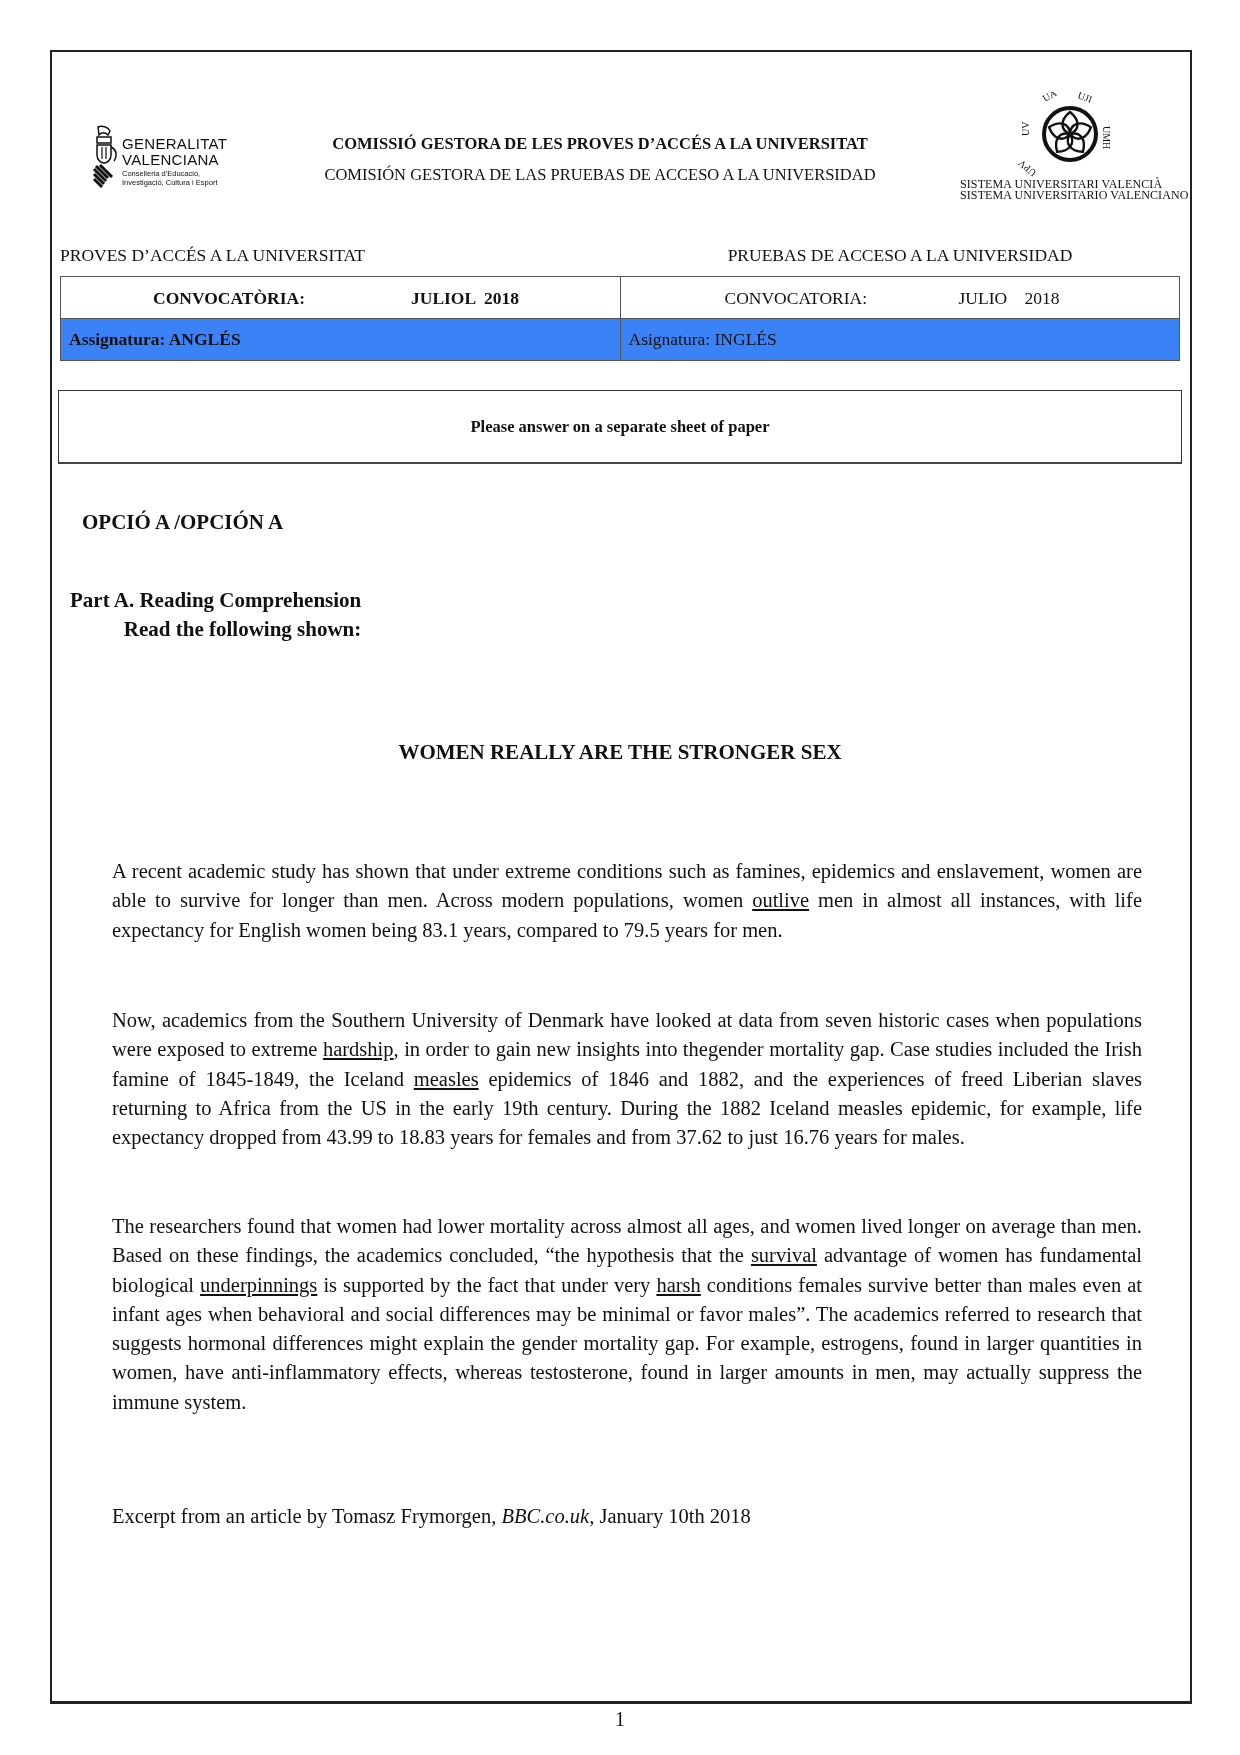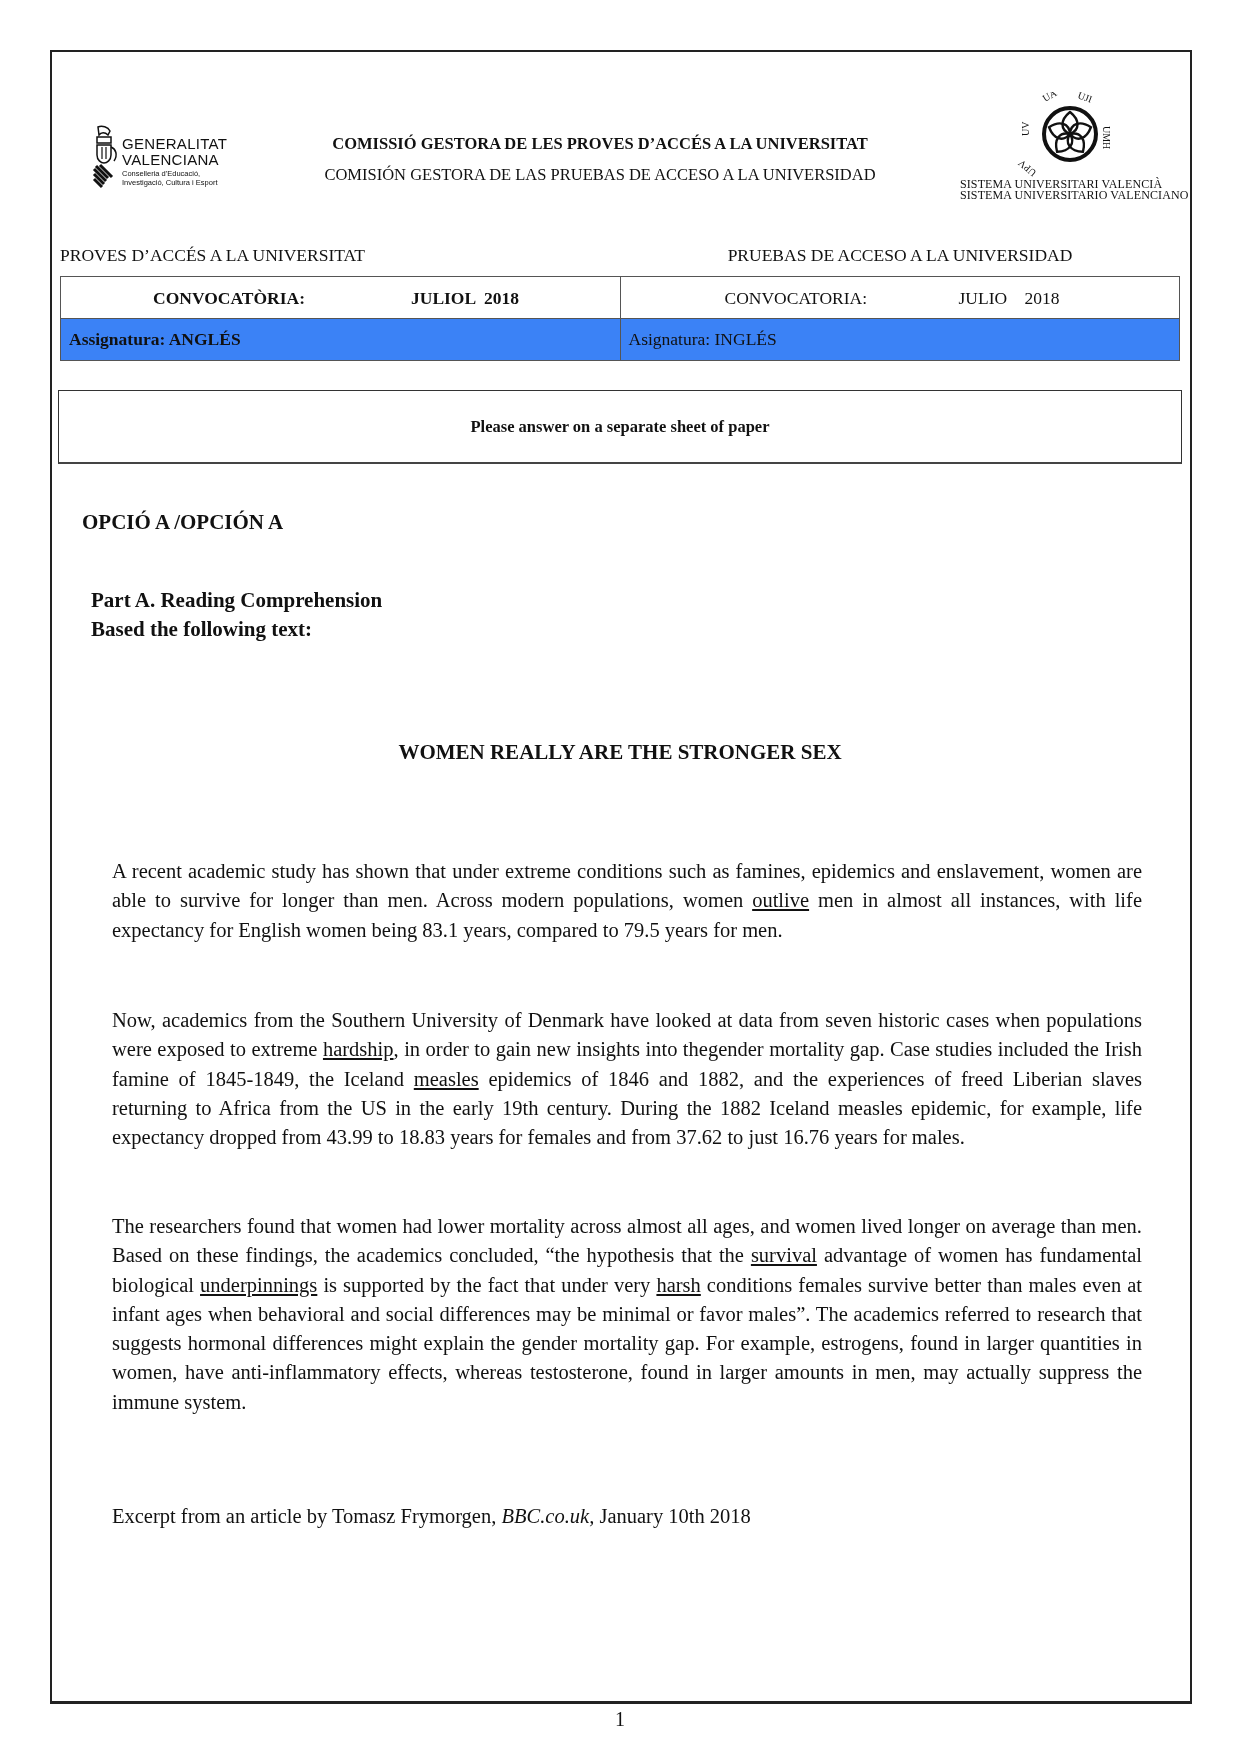--- a/index.html
+++ b/index.html
@@ -47,21 +47,21 @@
   .conv-es-label { position: absolute; left: 104px; top: 11px; }
   .conv-es-val { position: absolute; left: 338px; top: 11px; }
   .subj-ca { padding-left: 8px !important; font-weight: bold; }
   .subj-es { padding-left: 8px !important; }
 
   .notice { position: absolute; left: 58px; top: 390px; width: 1124px; height: 74px; box-sizing: border-box;
             border: 1.5px solid #333; border-bottom: 2.5px solid #444; text-align: center;
             font-weight: bold; font-size: 16.5px; line-height: 72px; }
 
   .option { position: absolute; left: 82px; top: 510px; font-weight: bold; font-size: 21px; }
-  .part-a { position: absolute; left: 91px; top: 586px; font-weight: bold; font-size: 21px; line-height: 29px; }
+  .part-a { position: absolute; left: 70px; top: 586px; font-weight: bold; font-size: 21px; line-height: 29px; text-align: right; }
 
   .article-title { position: absolute; left: 0; width: 1240px; top: 740px; text-align: center;
                    font-weight: bold; font-size: 21px; }
 
   .body-text { position: absolute; left: 112px; width: 1030px; font-size: 20.5px; line-height: 29.3px;
                text-align: justify; }
   .p1 { top: 857px; }
   .p2 { top: 1006px; }
   .p3 { top: 1212px; }
   .u { text-decoration: underline; text-underline-offset: 2px; }
@@ -140,21 +140,21 @@
     <td class="subj-es">Asignatura: INGLÉS</td>
   </tr>
 </tbody>
   </table>
 
 <div class="notice">Please answer on a separate sheet of paper</div>
 
 <div class="option">OPCIÓ A /OPCIÓN A</div>
 <div class="part-a">
   <div>Part A. Reading Comprehension</div>
-  <div>Based the following text:</div>
+  <div>Read the following shown:</div>
 </div>
 
 <div class="article-title">WOMEN REALLY ARE THE STRONGER SEX</div>
 
 <div class="body-text p1"><span>A recent academic study has shown that under extreme conditions such as famines, epidemics and enslavement, women are able to survive for longer than men. Across modern populations, women </span><span class="u">outlive</span><span> men in almost all instances, with life expectancy for English women being 83.1 years, compared to 79.5 years for men.</span></div>
 <div class="body-text p2"><span>Now, academics from the Southern University of Denmark have looked at data from seven historic cases when populations were exposed to extreme </span><span class="u">hardship</span><span>, in order to gain new insights  into thegender mortality gap. Case studies included the Irish famine of 1845-1849, the Iceland </span><span class="u">measles</span><span> epidemics of 1846 and 1882, and the experiences of freed Liberian slaves returning to Africa from the US in the early 19th century. During the 1882 Iceland measles epidemic, for example, life expectancy dropped from 43.99 to 18.83 years for females and from 37.62 to just 16.76 years for males.</span></div>
 <div class="body-text p3"><span>The researchers found that women had lower mortality across almost all ages, and women lived longer on average than men. Based on these findings, the academics concluded, “the hypothesis that the </span><span class="u">survival</span><span> advantage of women has fundamental biological </span><span class="u">underpinnings</span><span> is supported by the fact that under very </span><span class="u">harsh</span><span> conditions females survive better than males even at infant ages when behavioral and social differences may be minimal or favor males”. The academics referred to research that suggests hormonal differences might explain the gender mortality gap. For example, estrogens, found in larger quantities in women, have anti-inflammatory effects, whereas testosterone, found in larger amounts in men, may actually suppress the immune system.</span></div>
 
 <div class="source"><span>Excerpt from an article by Tomasz Frymorgen, </span><i>BBC.co.uk,</i><span> January 10th 2018</span></div>
 

